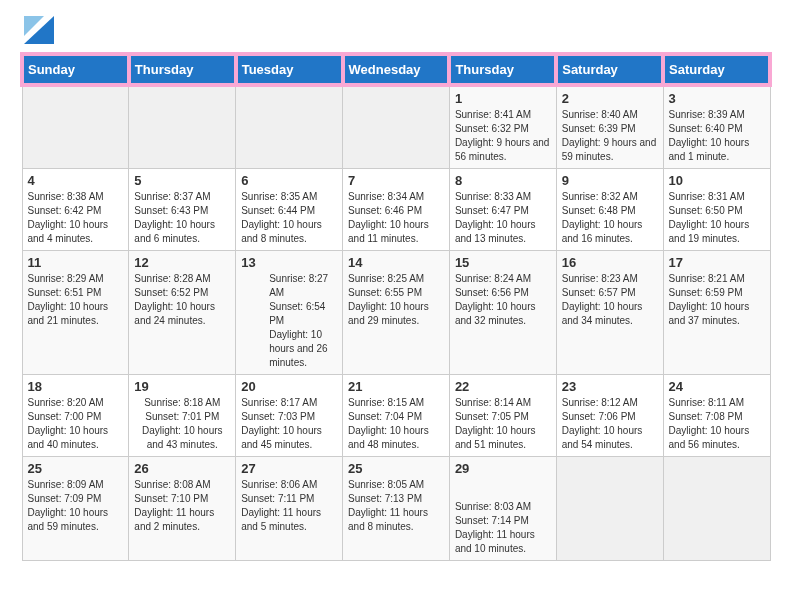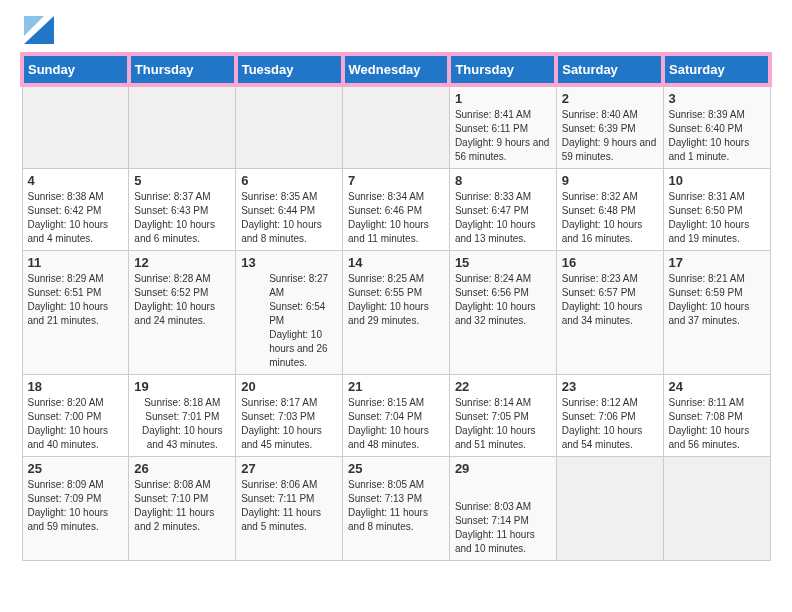--- a/index.html
+++ b/index.html
@@ -131,21 +131,21 @@
     </thead>
     <tbody id="calendar-body">
     <tr>
           <td class="empty"></td>
           <td class="empty"></td>
           <td class="empty"></td>
           <td class="empty"></td>
           <td>
             <span class="day-number">1</span>
             <div class="day-info" style="white-space: pre-line;">Sunrise: 8:41 AM
-Sunset: 6:11 PM
+Sunset: 6:32 PM
 Daylight: 9 hours and 56 minutes.</div>
           </td>
           <td>
             <span class="day-number">2</span>
             <div class="day-info" style="white-space: pre-line;">Sunrise: 8:40 AM
 Sunset: 6:39 PM
 Daylight: 9 hours and 59 minutes.</div>
           </td>
           <td>
             <span class="day-number">3</span>

